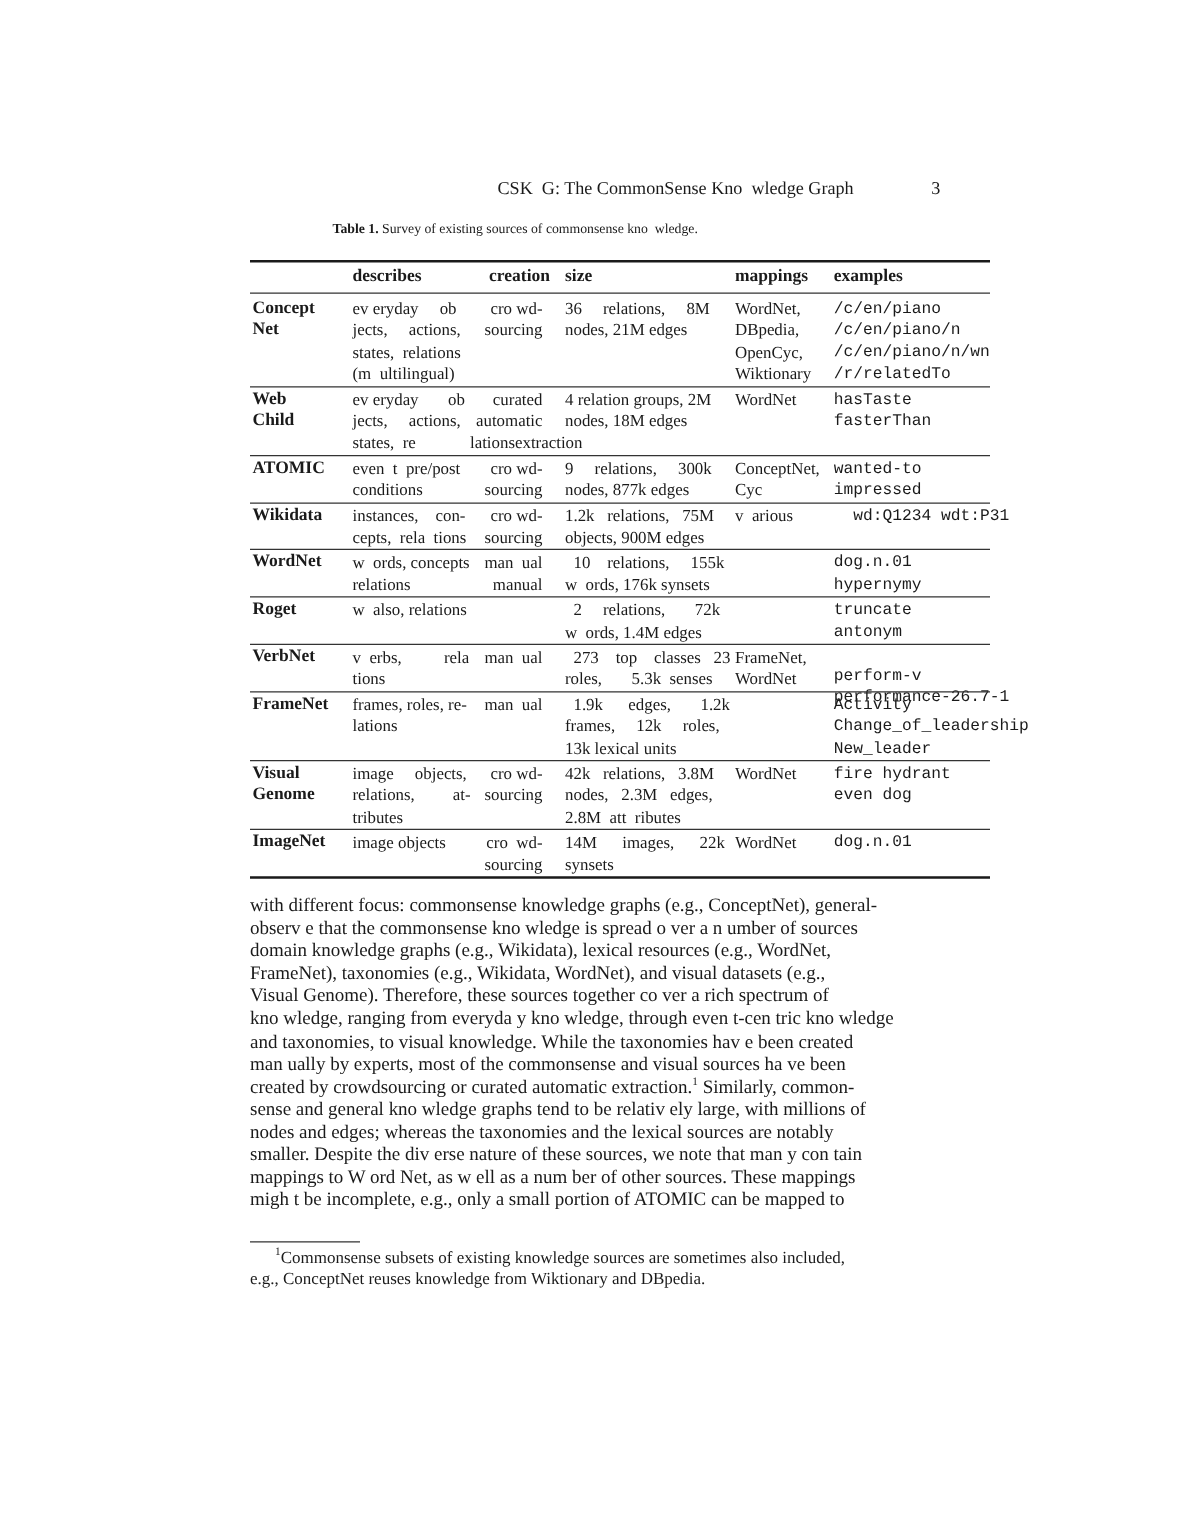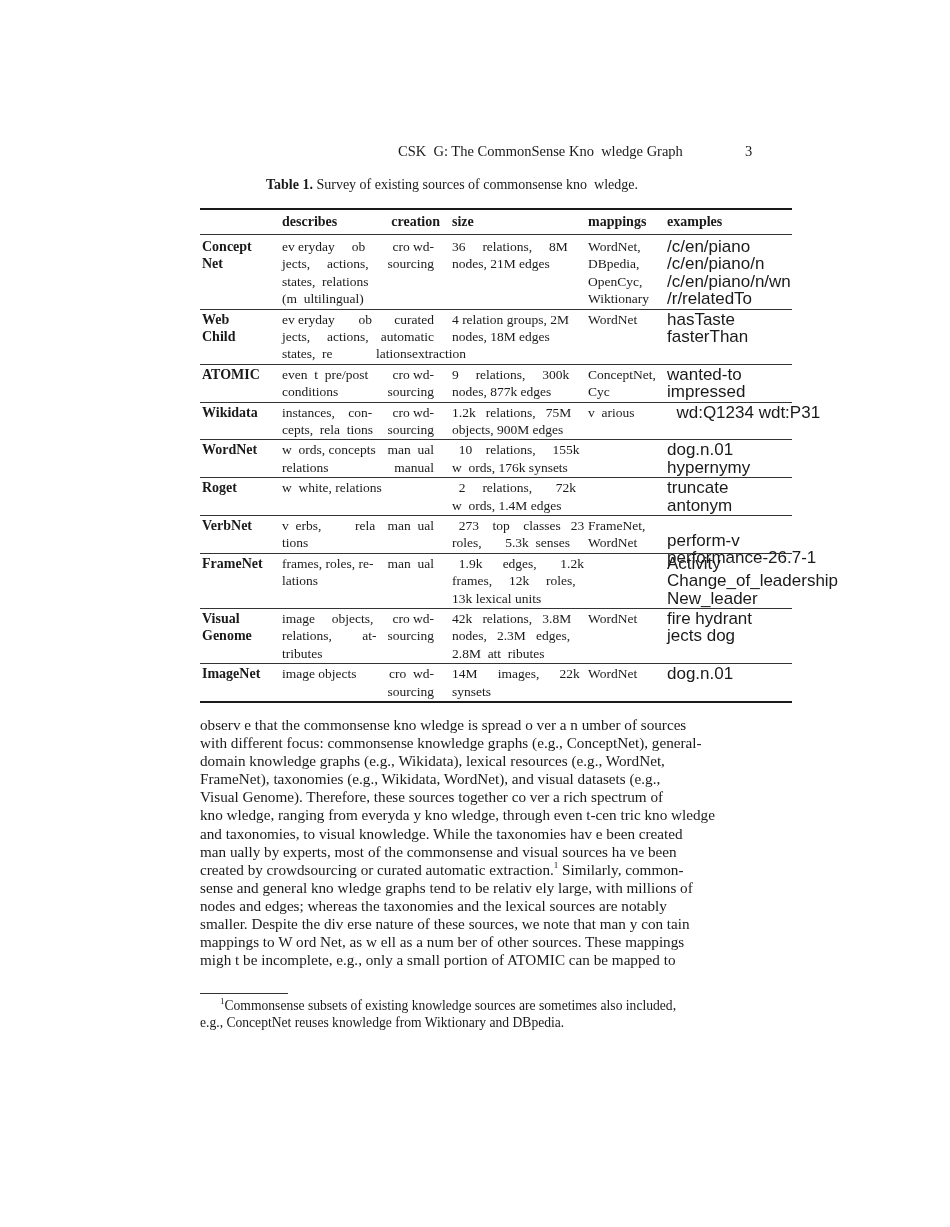--- a/index.html
+++ b/index.html
@@ -1,31 +1,31 @@
 <!DOCTYPE html>
 <html><head>
 <meta charset="utf-8">
 <style>
   html, body { margin:0; padding:0; background:#ffffff; }
   body { width:950px; height:1227px; position:relative; overflow:hidden;
          font-family:"Liberation Serif","DejaVu Serif",serif; color:#1a1a1a; }
   .abs { position:absolute; white-space:pre; }
   .header { top:143px; left:398px; font-size:14.5px; }
   .pagenum { top:143px; left:745px; font-size:14.5px; }
-  .caption { top:177px; left:266px; font-size:14px; }
+  .caption { top:177px; left:266px; font-size:11px; }
   .caption b { font-weight:bold; }
 
   .rule { position:absolute; left:200px; width:592px; background:#1a1a1a; }
   .rule.thick { height:1.8px; }
   .rule.thin { height:1px; background:#333; }
 
   .cell { position:absolute; font-size:13.5px; line-height:17.4px; }
   .hdr { font-weight:bold; font-size:14px; }
   .name { font-weight:bold; font-size:14px; }
-  .mono { font-family:Liberation Sans, sans-serif; font-size:17px; }
+  .mono { font-family:Liberation Mono, monospace; font-size:13px; }
   .c-name { left:202px; width:72px; }
   .c-desc { left:282px; width:112px; }
   .c-crea { left:376px; width:58px; text-align:right; }
   .c-size { left:452px; width:132px; }
   .c-map  { left:588px; width:78px; }
   .c-ex   { left:667px; width:150px; }
   .line { display:block; height:17.4px; }
 
   .body { position:absolute; left:200px; width:570px; font-size:15.2px; line-height:18.1px; }
   .body .ln { display:block; height:18.1px; white-space:nowrap; }
@@ -185,21 +185,21 @@
           <span class="line" style="white-space: pre;">dog.n.01</span>
           <span class="line" style="white-space: pre;">hypernymy</span>
         </div>
       </div>
       <div class="rule thin" style="top: 477.2px;"></div>
       <div>
         <div class="cell name c-name" style="top: 479.2px;">
           <span class="line" style="white-space: pre;">Roget</span>
         </div>
         <div class="cell c-desc" style="top: 479.2px;">
-          <span class="line" style="white-space: pre;">w  white, relations</span>
+          <span class="line" style="white-space: pre;">w  also, relations</span>
         </div>
         <div class="cell c-crea" style="top: 459px;">
           <span class="line" style="white-space: pre;">manual</span>
         </div>
         <div class="cell c-size" style="top: 479.2px;">
           <span class="line" style="white-space: pre;">  2     relations,       72k</span>
           <span class="line" style="white-space: pre;">w  ords, 1.4M edges</span>
         </div>
         <div class="cell c-map" style="top: 479.2px;"></div>
         <div class="cell c-ex mono" style="top: 479.2px;">
@@ -274,21 +274,21 @@
         <div class="cell c-size" style="top: 610px;">
           <span class="line" style="white-space: pre;">42k   relations,   3.8M</span>
           <span class="line" style="white-space: pre;">nodes,   2.3M   edges,</span>
           <span class="line" style="white-space: pre;">2.8M  att  ributes</span>
         </div>
         <div class="cell c-map" style="top: 610px;">
           <span class="line" style="white-space: pre;">WordNet</span>
         </div>
         <div class="cell c-ex mono" style="top: 610px;">
           <span class="line" style="white-space: pre;">fire hydrant</span>
-          <span class="line" style="white-space: pre;">jects dog</span>
+          <span class="line" style="white-space: pre;">even dog</span>
         </div>
       </div>
       <div class="rule thin" style="top: 663.2px;"></div>
       <div>
         <div class="cell name c-name" style="top: 665.2px;">
           <span class="line" style="white-space: pre;">ImageNet</span>
         </div>
         <div class="cell c-desc" style="top: 665.2px;">
           <span class="line" style="white-space: pre;">image objects</span>
         </div>
@@ -305,22 +305,22 @@
         </div>
         <div class="cell c-ex mono" style="top: 665.2px;">
           <span class="line" style="white-space: pre;">dog.n.01</span>
         </div>
       </div>
       <div class="rule thick" style="top: 701px;"></div>
     </div>
 </div>
 
 <div class="body" style="top:716px;">
+  <span class="ln">with different focus: commonsense knowledge graphs (e.g., ConceptNet), general-</span>
   <span class="ln">observ  e that the commonsense kno  wledge is spread  o  ver a  n  umber of sources</span>
-  <span class="ln">with different focus: commonsense knowledge graphs (e.g., ConceptNet), general-</span>
   <span class="ln">domain  knowledge  graphs  (e.g.,  Wikidata),  lexical  resources  (e.g.,  WordNet,</span>
   <span class="ln">FrameNet),  taxonomies  (e.g.,  Wikidata,  WordNet),  and  visual  datasets  (e.g.,</span>
   <span class="ln">Visual  Genome).  Therefore,  these  sources  together  co  ver  a  rich  spectrum  of</span>
   <span class="ln">kno  wledge, ranging from everyda  y kno  wledge, through even  t-cen  tric kno  wledge</span>
   <span class="ln">and taxonomies, to visual knowledge. While the taxonomies hav  e been created</span>
   <span class="ln">man  ually by experts, most of the commonsense and visual sources ha  ve been</span>
   <span class="ln"><span>created by crowdsourcing or curated automatic extraction.</span><sup>1</sup><span> Similarly, common-</span></span>
   <span class="ln">sense and general kno  wledge graphs tend to be relativ  ely large, with millions of</span>
   <span class="ln">nodes and edges; whereas the taxonomies and the lexical sources are notably</span>
   <span class="ln">smaller. Despite the div  erse nature of these sources, we note that man  y con  tain</span>

